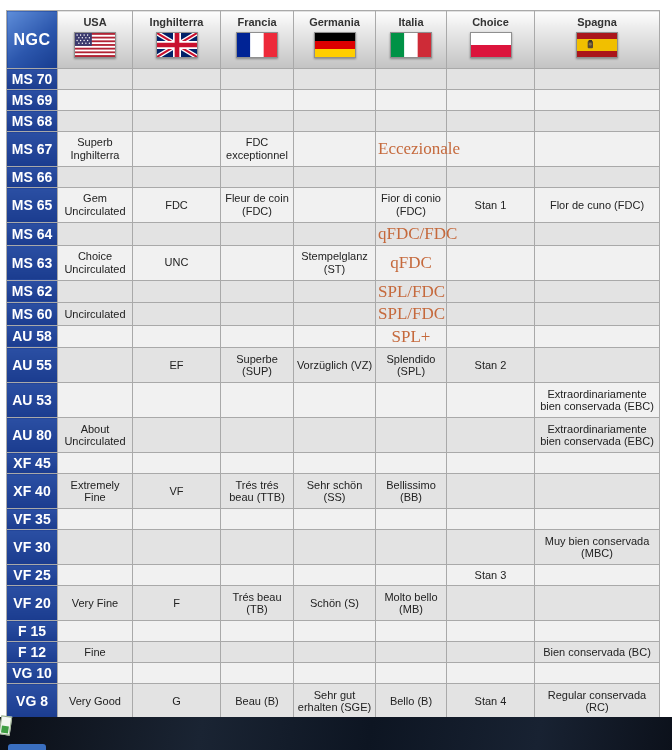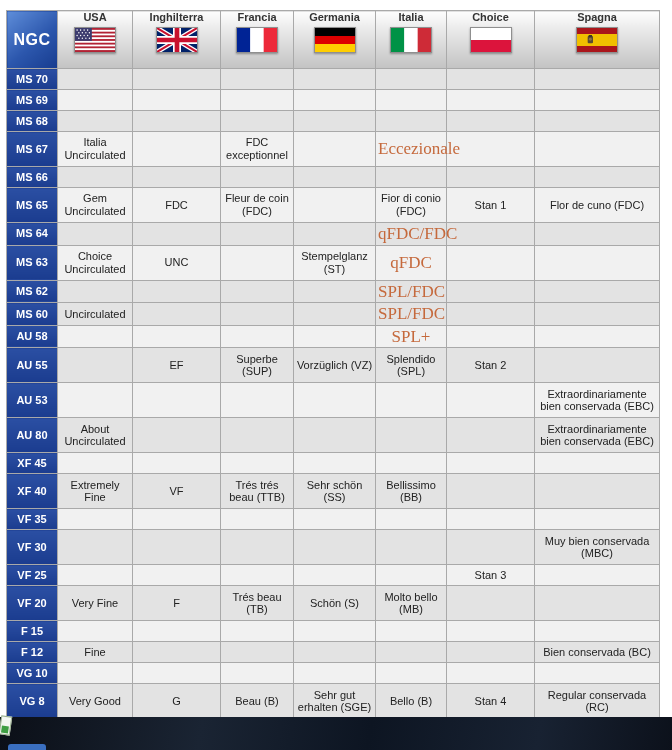--- a/index.html
+++ b/index.html
@@ -6,27 +6,27 @@
   html,body { width:672px; height:750px; background:#fff; font-family:"Liberation Sans",sans-serif; overflow:hidden; }
   #stage { position:relative; width:672px; height:750px; background:#fff; }
 
   
   table#grades { position:absolute; left:6px; top:10px; width:653px; border-collapse:collapse; table-layout:fixed; border:1px solid #848484; }
   col.c-ngc{width:51px} col.c-usa{width:75px} col.c-uk{width:88px} col.c-fr{width:73px}
   col.c-de{width:82px} col.c-it{width:71px} col.c-pl{width:88px} col.c-es{width:125px}
 
   th,td { border:1px solid #a9a9a9; text-align:center; vertical-align:middle; }
 
-  thead th { height:58px; background:linear-gradient(#fdfdfd, #e2e2e2 45%, #c3c3c3); color:#333; font-size:11px; font-weight:bold; vertical-align:top; }
+  thead th { height:58px; background:linear-gradient(#fdfdfd, #e2e2e2 45%, #c3c3c3); color:#333; font-size:11px; font-weight:bold; vertical-align:top; padding-top:5px; }
   thead th.ngc { background:linear-gradient(140deg, #5e8dd9 0%, #2c57ad 55%, #173c8f 100%); color:#fff; font-size:16px; vertical-align:middle; padding-top:0; letter-spacing:.5px; }
 
   .flag { width:42px; height:26px; margin:4px auto 0; border:1px solid #8f8f8f; box-shadow:0 1px 2px rgba(0,0,0,.35); background:#fff; }
   .flag svg { display:block; width:100%; height:100%; }
 
-  td.grade { background:linear-gradient(var(--grade-blue-light), var(--grade-blue)); color:#fff; font-weight:bold; font-size:11px; }
+  td.grade { background:linear-gradient(var(--grade-blue-light), var(--grade-blue)); color:#fff; font-weight:bold; font-size:14px; }
   tbody td { font-size:11px; color:#222; line-height:1.15; padding:1px 2px; }
   tr.shade-a td:not(.grade) { background:var(--row-a); }
   tr.shade-b td:not(.grade) { background:var(--row-b); }
   tr.short td { height:21px; }
   tr.tall td { height:35px; }
   td.accent { font-family:"Liberation Serif","DejaVu Serif",serif; color:var(--accent); font-size:17px; white-space:nowrap; overflow:visible; font-weight:normal;margin-left:42px; }
 
   
   #bottom-band { position:absolute; left:0; top:717px; width:672px; height:33px;
     background:linear-gradient(100deg,#0b0f17 0%,#1a2433 30%,#0d1522 55%,#182232 80%,#0c111b 100%); }
@@ -189,21 +189,21 @@
           <td></td>
           <td></td>
           <td></td>
           <td></td>
           <td></td>
           <td></td>
           <td></td>
         </tr>
         <tr class="tall shade-b">
           <td class="grade">MS 67</td>
-          <td>Italia Uncirculated</td>
+          <td>Superb Inghilterra</td>
           <td></td>
           <td>FDC exceptionnel</td>
           <td></td>
           <td class="accent">Eccezionale</td>
           <td></td>
           <td></td>
         </tr>
         <tr class="short shade-a">
           <td class="grade">MS 66</td>
           <td></td>

